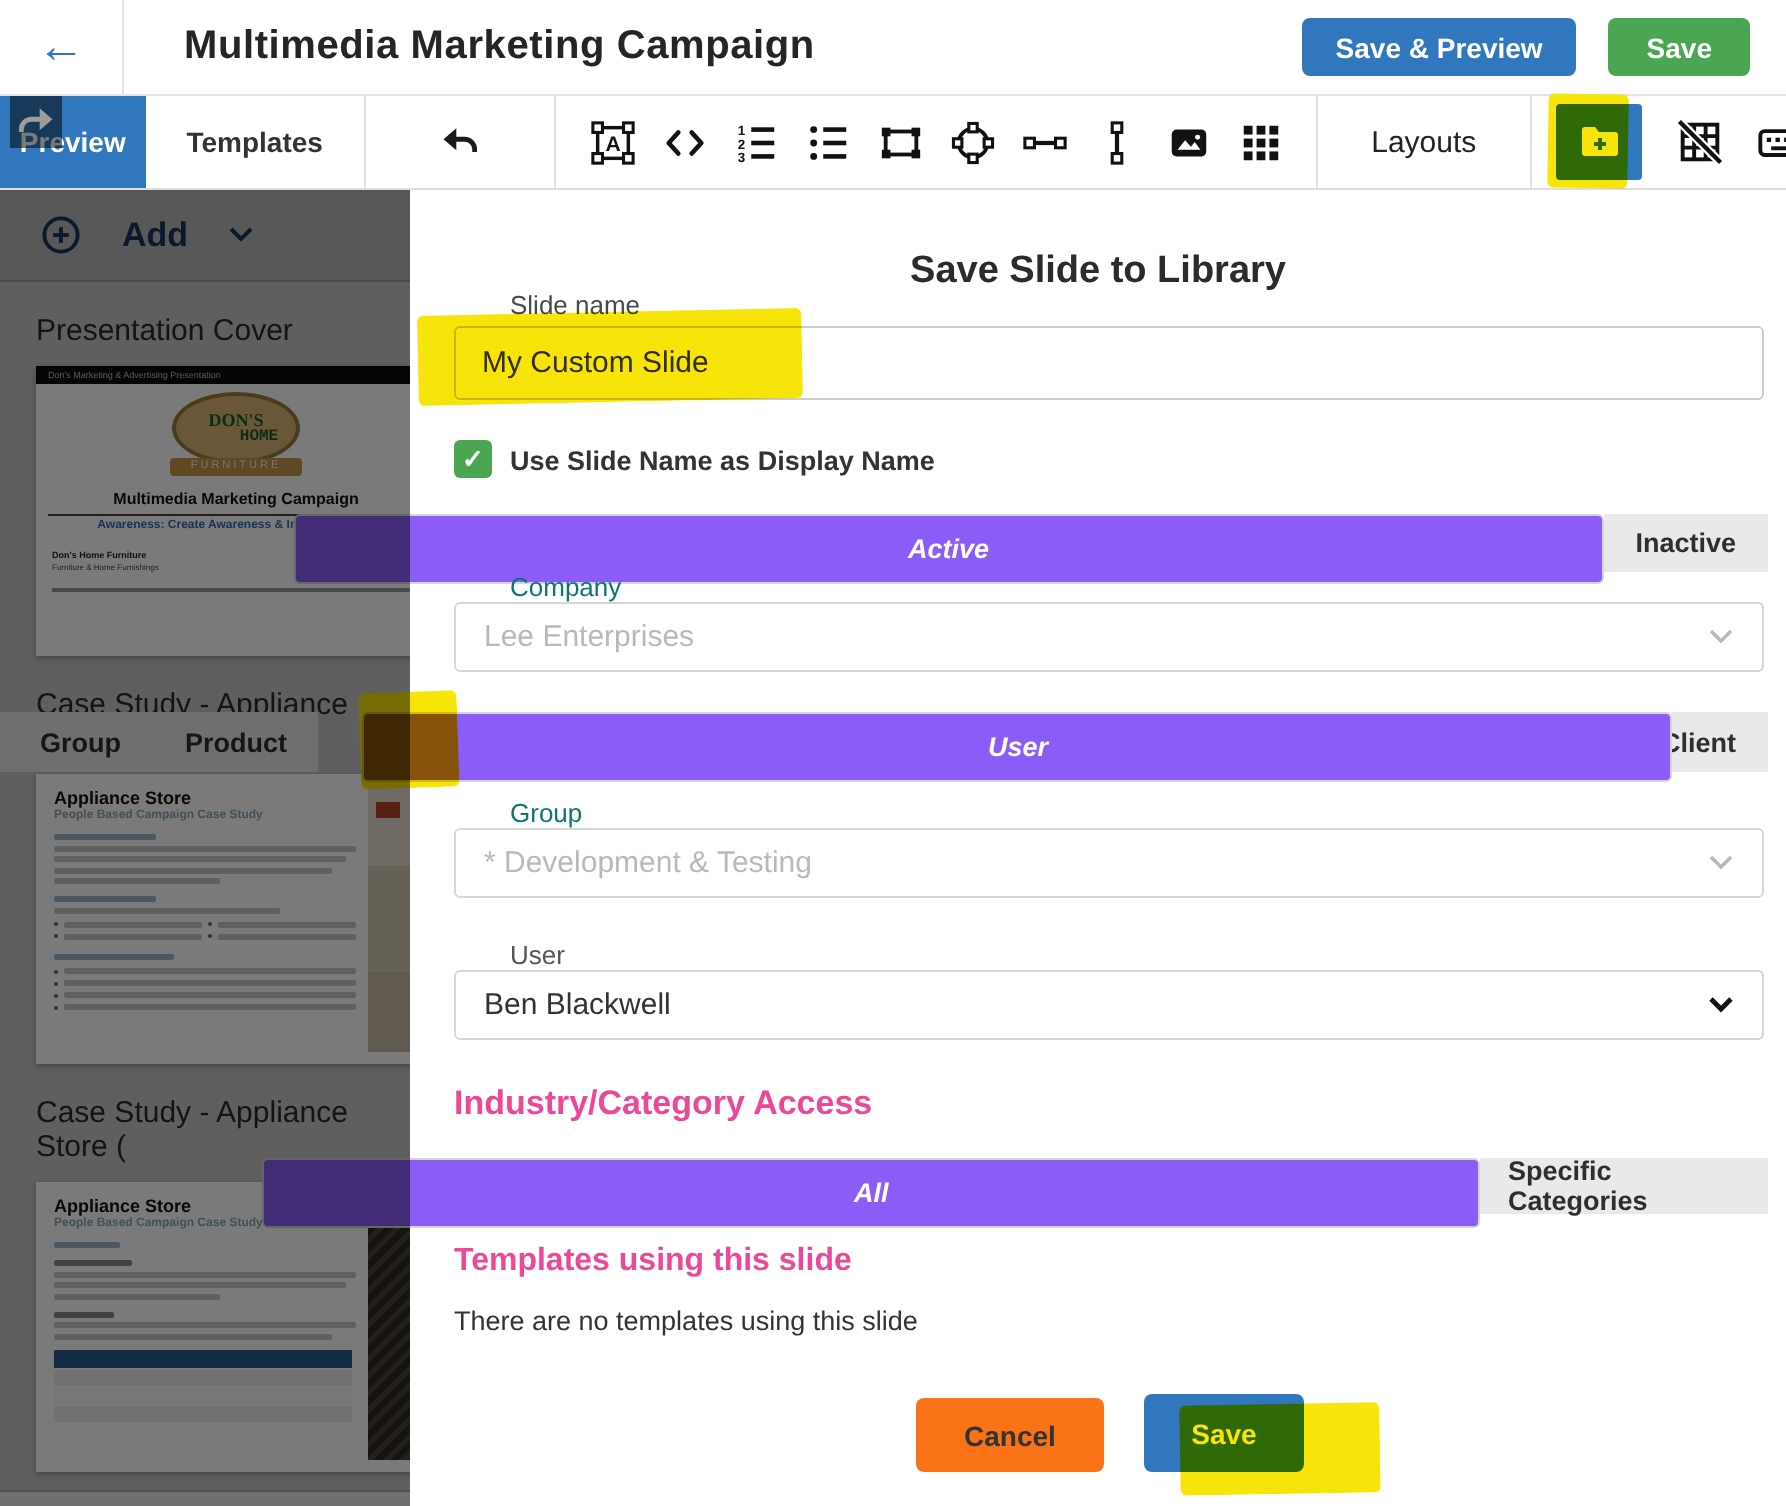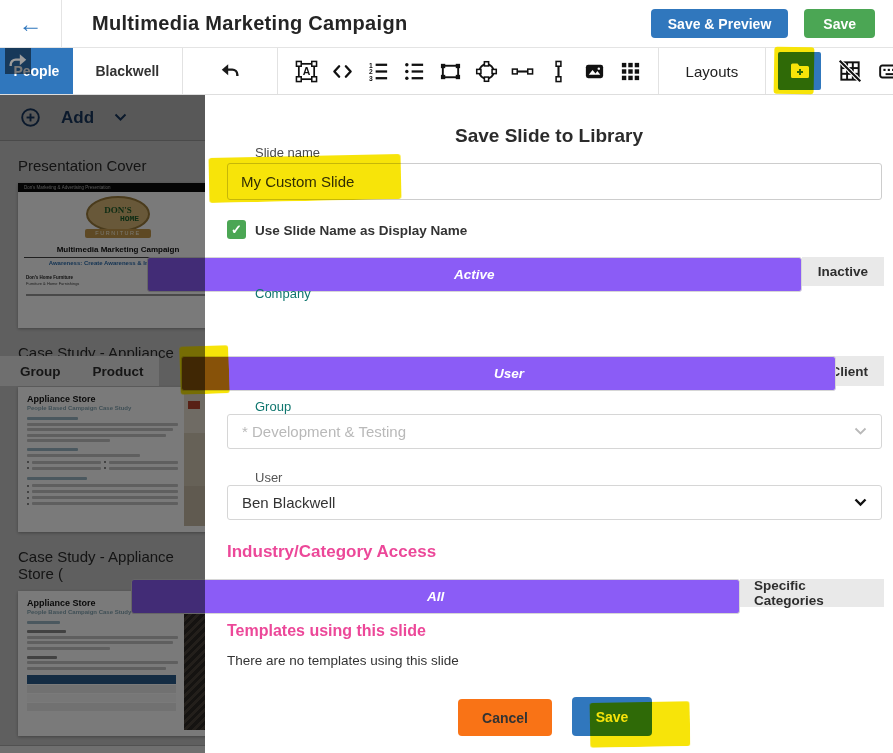--- a/index.html
+++ b/index.html
@@ -140,22 +140,22 @@
   <div class="back">
     <span>←</span>
   </div>
   <div class="h-title">Multimedia Marketing Campaign</div>
   <div class="h-spacer"></div>
   <div class="btn btn-blue h-preview">Save &amp; Preview</div>
   <div class="btn btn-green h-save">Save</div>
 </div>
 
 <div class="toolbar">
-  <div class="tab slides">People</div>
-  <div class="tab templates">Blackwell</div>
+  <div class="tab slides">Preview</div>
+  <div class="tab templates">Templates</div>
   <div class="tdiv"></div>
 
   <div class="tgroup undo-redo">
     <span class="tbtn">
       <svg width="22" height="22" viewBox="0 0 24 24">
           <path d="M5.5 10.5 h9 a5.5 5.5 0 0 1 5.5 5.5 v1.5" fill="none" stroke="#1a1a1a" stroke-width="2.6"></path>
           <polygon points="3,10.5 10,4.5 10,16.5" fill="#1a1a1a"></polygon>
         </svg>
     </span>
     <span class="tbtn dim">
@@ -425,20 +425,28 @@
   </div>
   <div class="m-abs chk-label">Use Slide Name as Display Name</div>
 
   <div class="m-abs sec-label" style="top:166px">Slide Status</div>
   <div class="m-abs tg tg-status">
     <div class="opt sel" style="padding:0 20px">Active</div>
     <div class="opt">Inactive</div>
   </div>
 
   <div class="m-abs flabel gray" style="top:191px">Company</div>
+  <div class="m-abs sel off" style="top:206px">
+    <span class="txt">Lee Enterprises</span>
+    <span>
+      <svg width="13" height="9" viewBox="0 0 13 9" fill="none" stroke="#b9b9b9" stroke-width="1.8">
+          <polyline points="1.5,1.5 6.5,6.5 11.5,1.5"></polyline>
+        </svg>
+    </span>
+  </div>
 
   <div class="m-abs sec-label" style="top:270px">Slide Type</div>
   <div class="m-abs tg tg-type">
     <div class="opt">Company</div>
     <div class="opt">Group</div>
     <div class="opt">Product</div>
     <div class="opt sel user">
       <span>User</span>
       <div class="patch patch-user"></div>
     </div>

